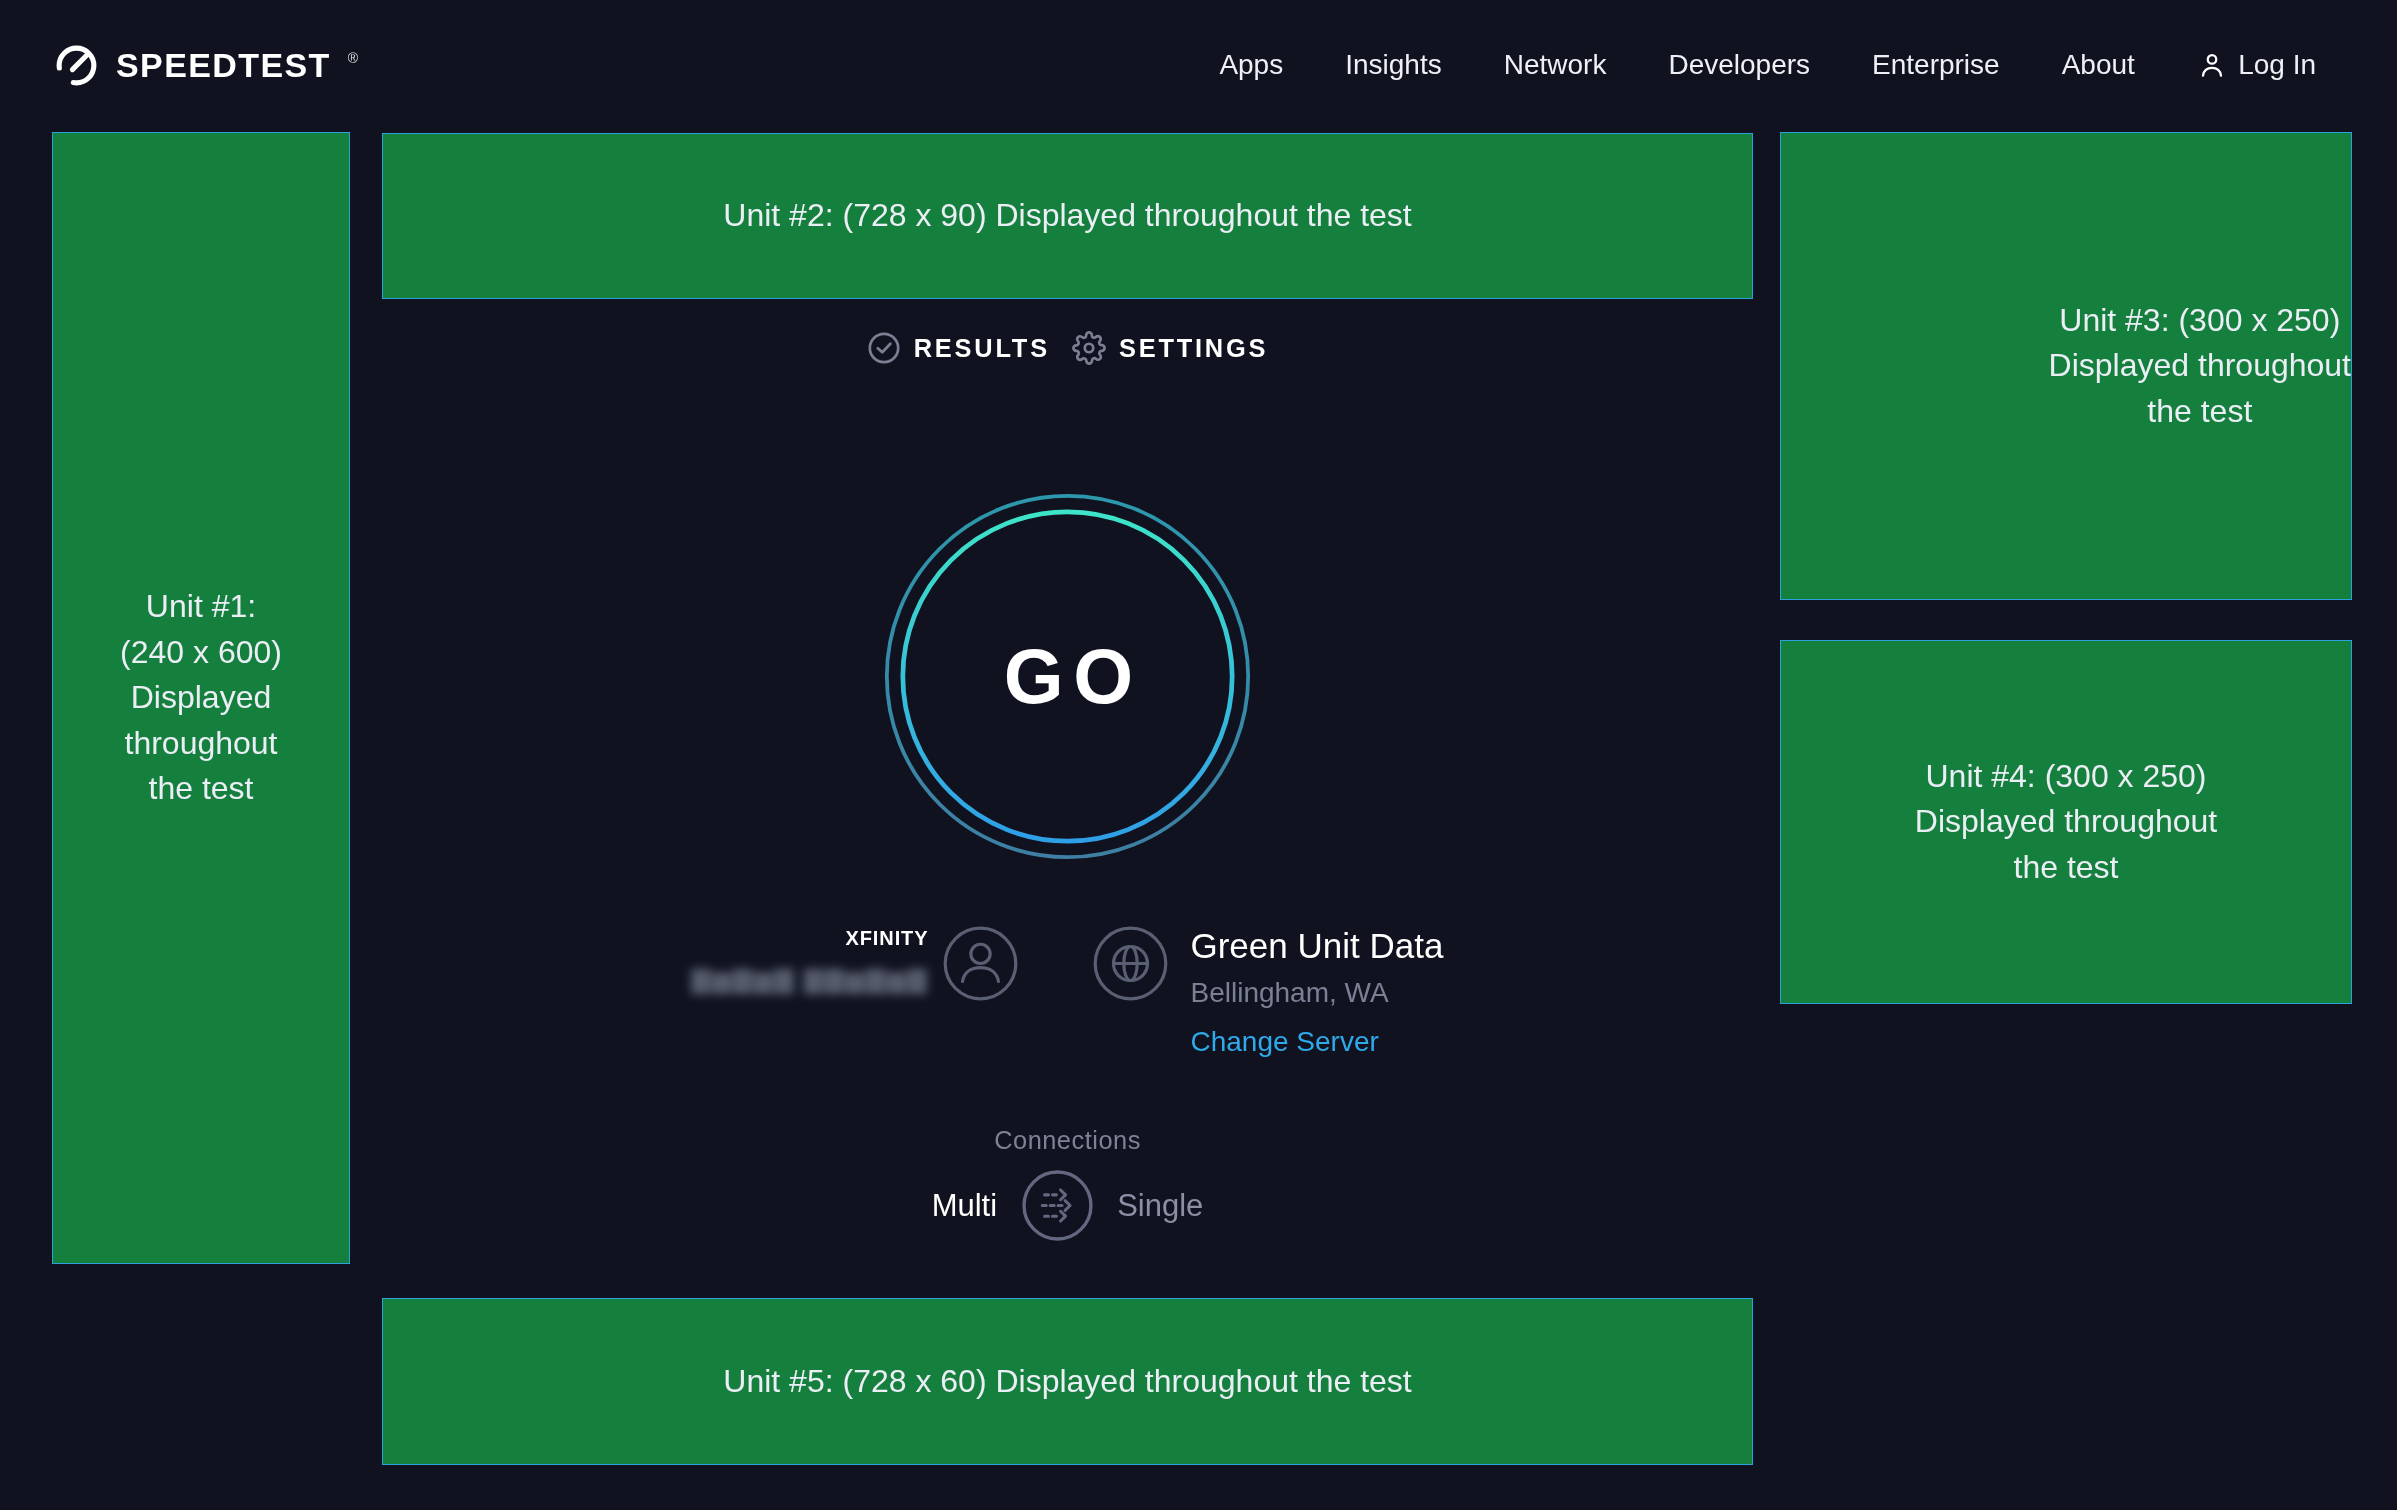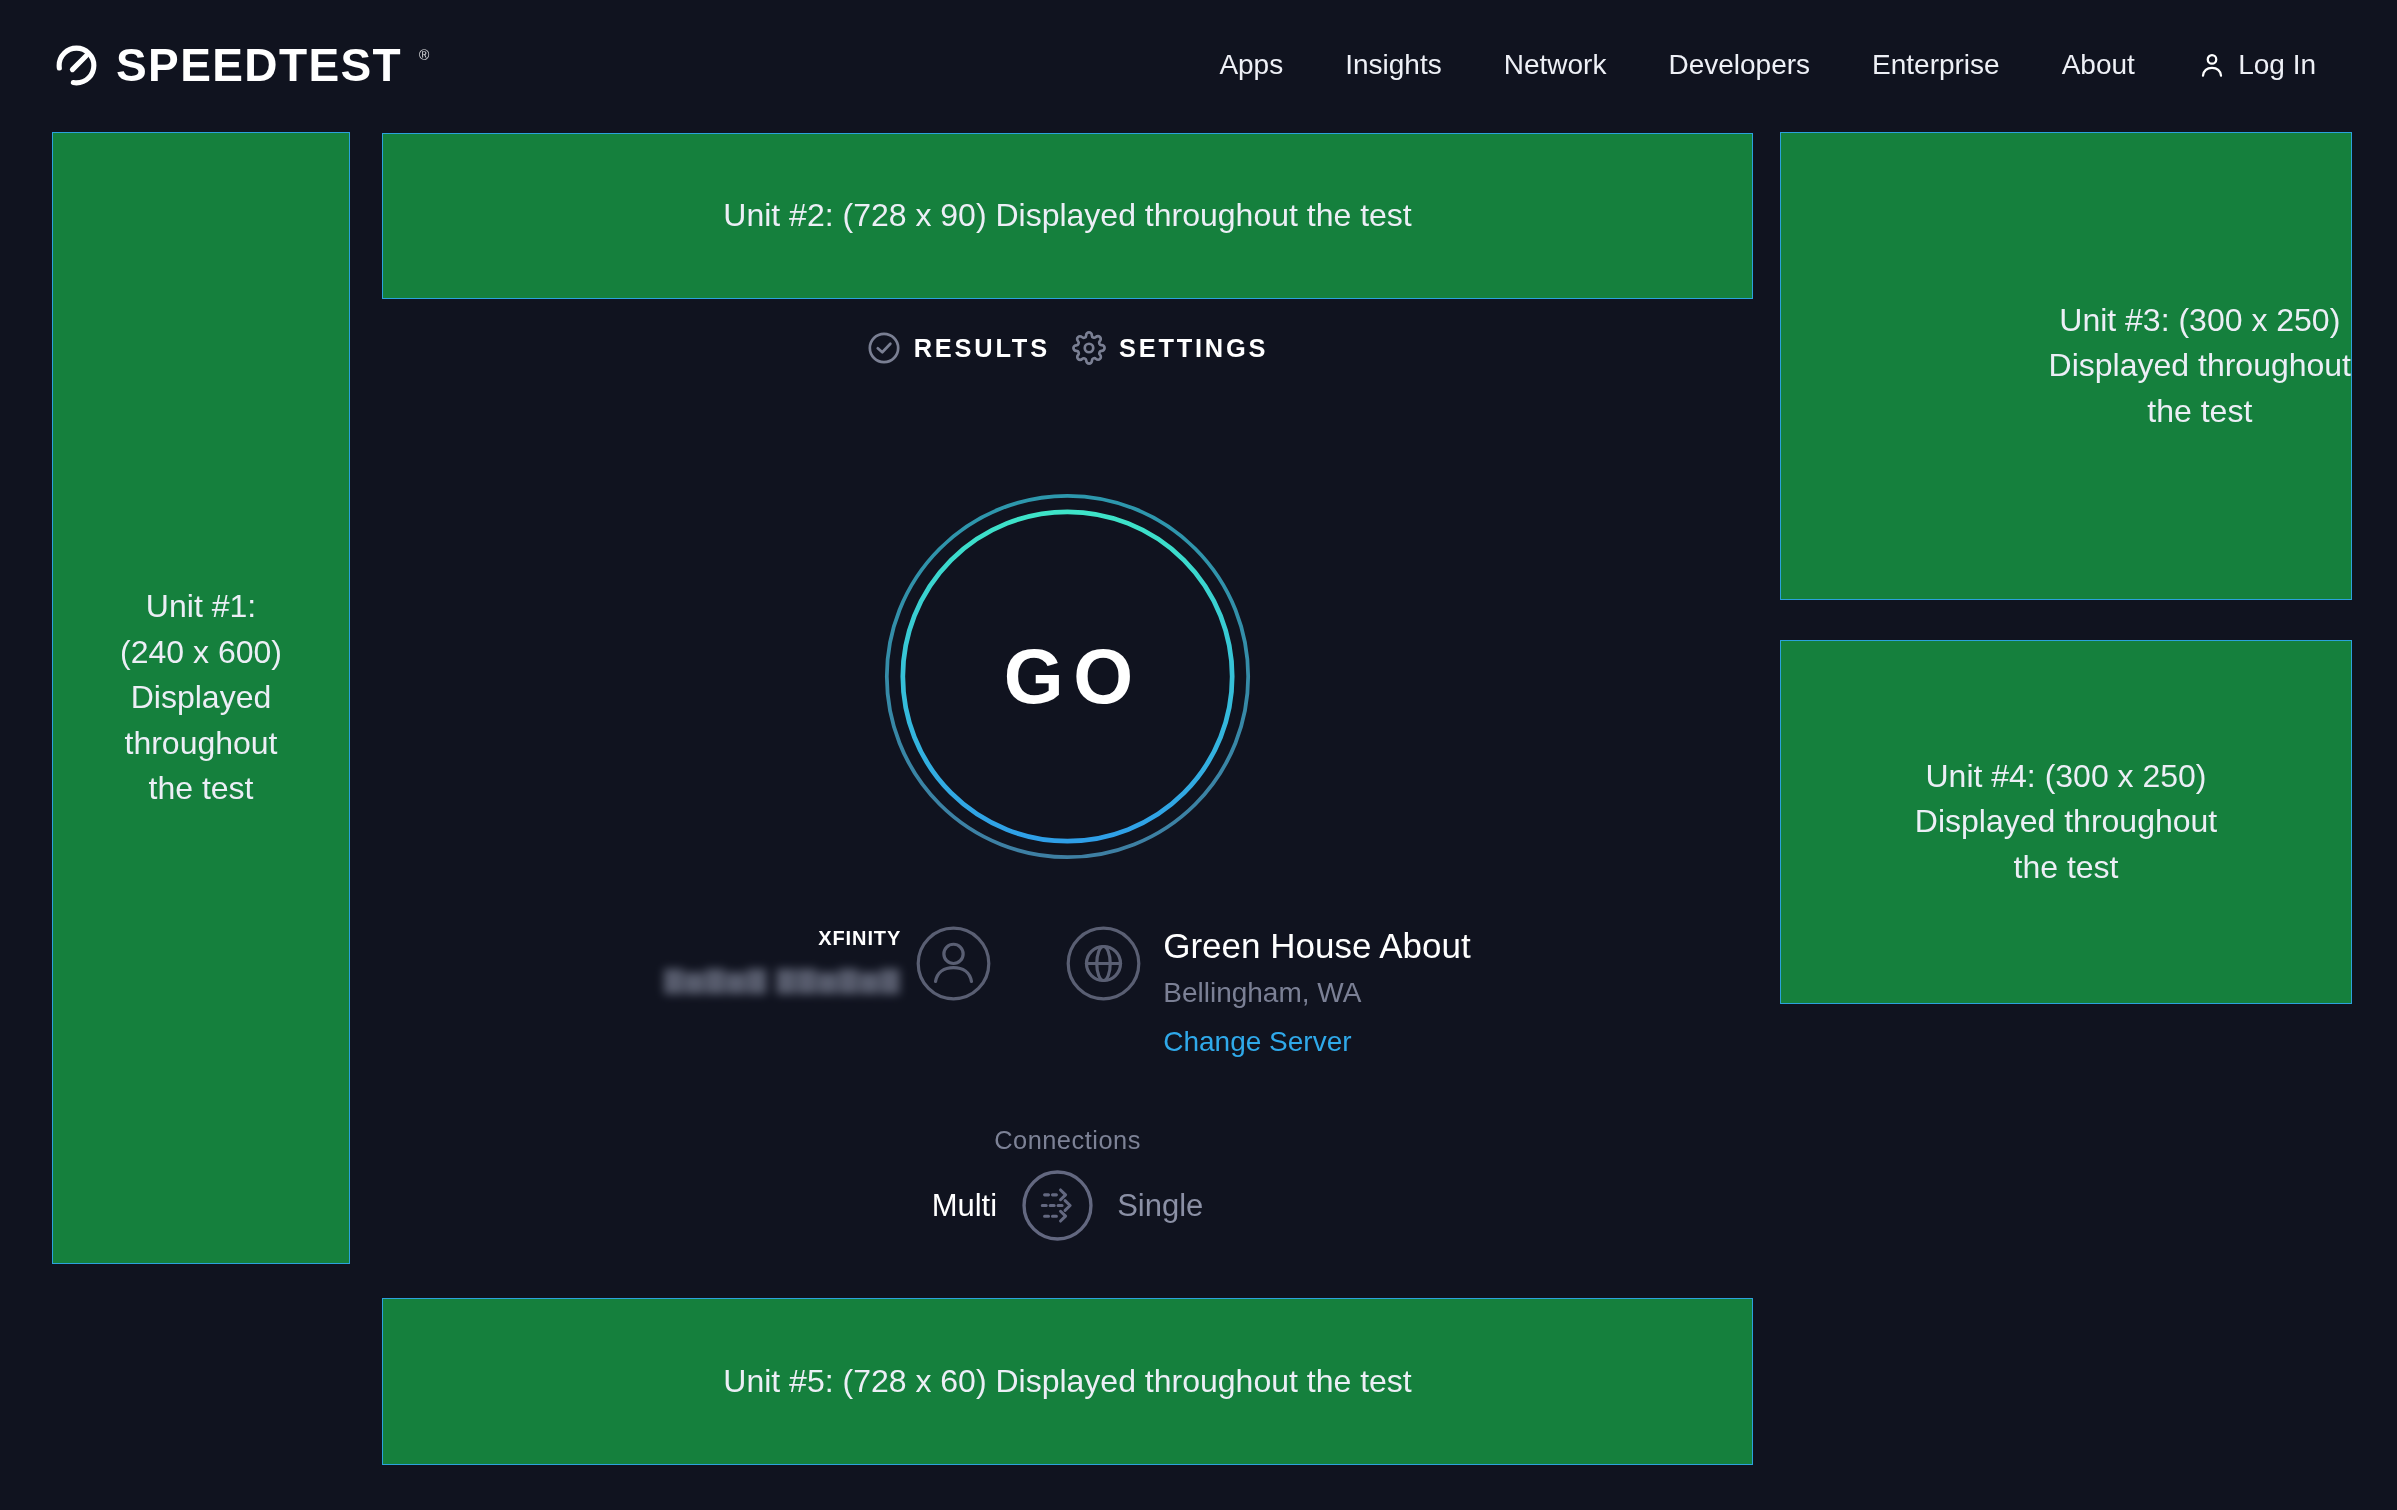--- a/index.html
+++ b/index.html
@@ -7,21 +7,21 @@
     position:relative; width:2397px; height:1510px; overflow:hidden;
     background:#10131f;
     font-family:"Liberation Sans","DejaVu Sans",sans-serif;
     -webkit-font-smoothing:antialiased;
   }
   
   .nav { position:absolute; top:0; left:0; right:0; height:130px;
          display:flex; align-items:center; justify-content:space-between;
          padding:0 81px 0 52px; box-sizing:border-box; }
   .logo { display:flex; align-items:center; gap:15px; cursor:pointer; }
-  .logo-text { font-size:46px; font-weight:800; color:#ffffff; letter-spacing:1.4px; }
+  .logo-text { font-size:34px; font-weight:800; color:#ffffff; letter-spacing:1.4px; }
   .logo-tm { font-size:14px; color:#ffffff; opacity:.85; align-self:flex-start; margin:9.4px 0 0 1.9px; }
   .nav-items { display:flex; align-items:center; gap:62px; }
   .nav-item { font-size:28px; color:#eef0f6; cursor:pointer; white-space:nowrap; }
   .login { display:flex; align-items:center; gap:11.3px; cursor:pointer; }
   
   .ad { position:absolute; box-sizing:border-box;
         background:#15803d; border:1.9px solid #2ba2dc;
         display:flex; align-items:center; justify-content:center;
         text-align:center; cursor:pointer; }
   .ad-text { color:#eceef6; font-size:32px; line-height:1.42; white-space:pre-line; }
@@ -178,21 +178,21 @@
     </span>
     <span class="icon-ring ring-globe" style="display:flex;">
       <svg width="77" height="77" viewBox="0 0 24 24" fill="none" stroke="#5a5f73" stroke-width="1" stroke-linecap="round">
         <circle cx="12" cy="12" r="11"></circle>
         <circle cx="12" cy="12" r="5.3"></circle>
         <ellipse cx="12" cy="12" rx="2.1" ry="5.3"></ellipse>
         <line x1="6.7" y1="12" x2="17.3" y2="12"></line>
       </svg>
     </span>
     <div class="server-block">
-      <div class="server-name">Green House About</div>
+      <div class="server-name">Green Unit Data</div>
       <div class="server-loc">Bellingham, WA</div>
       <div class="server-change">Change Server</div>
     </div>
   </div>
 
   <div class="conn-label">Connections</div>
   <div class="centered-row toggle-row">
     <span class="mode mode-multi">Multi</span>
     <span class="toggle-btn" style="display:flex;">
       <span style="display:flex;">

